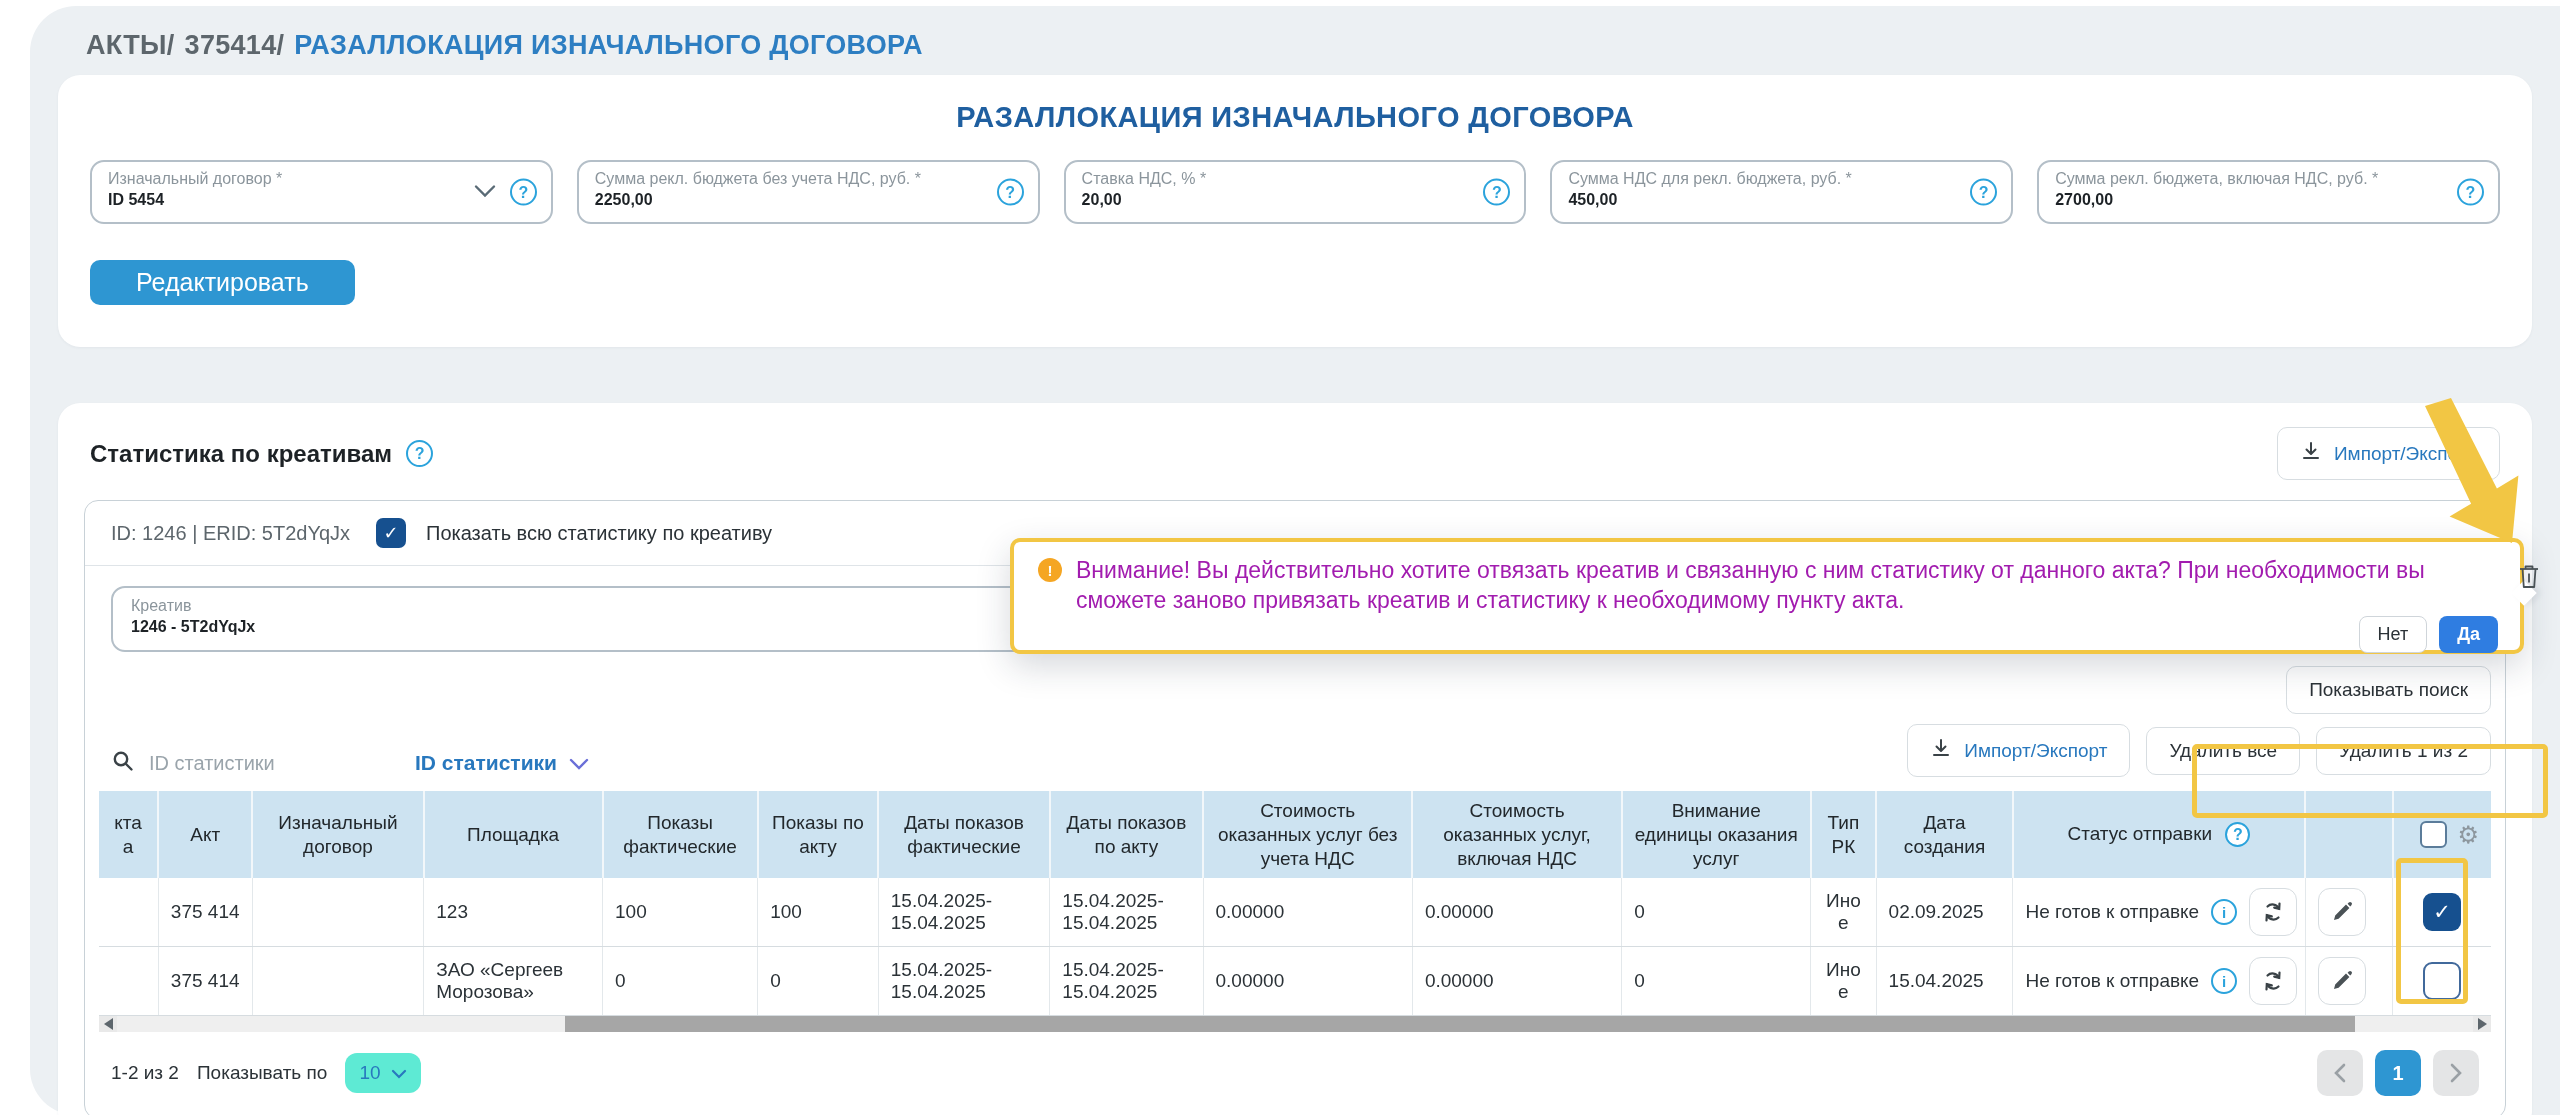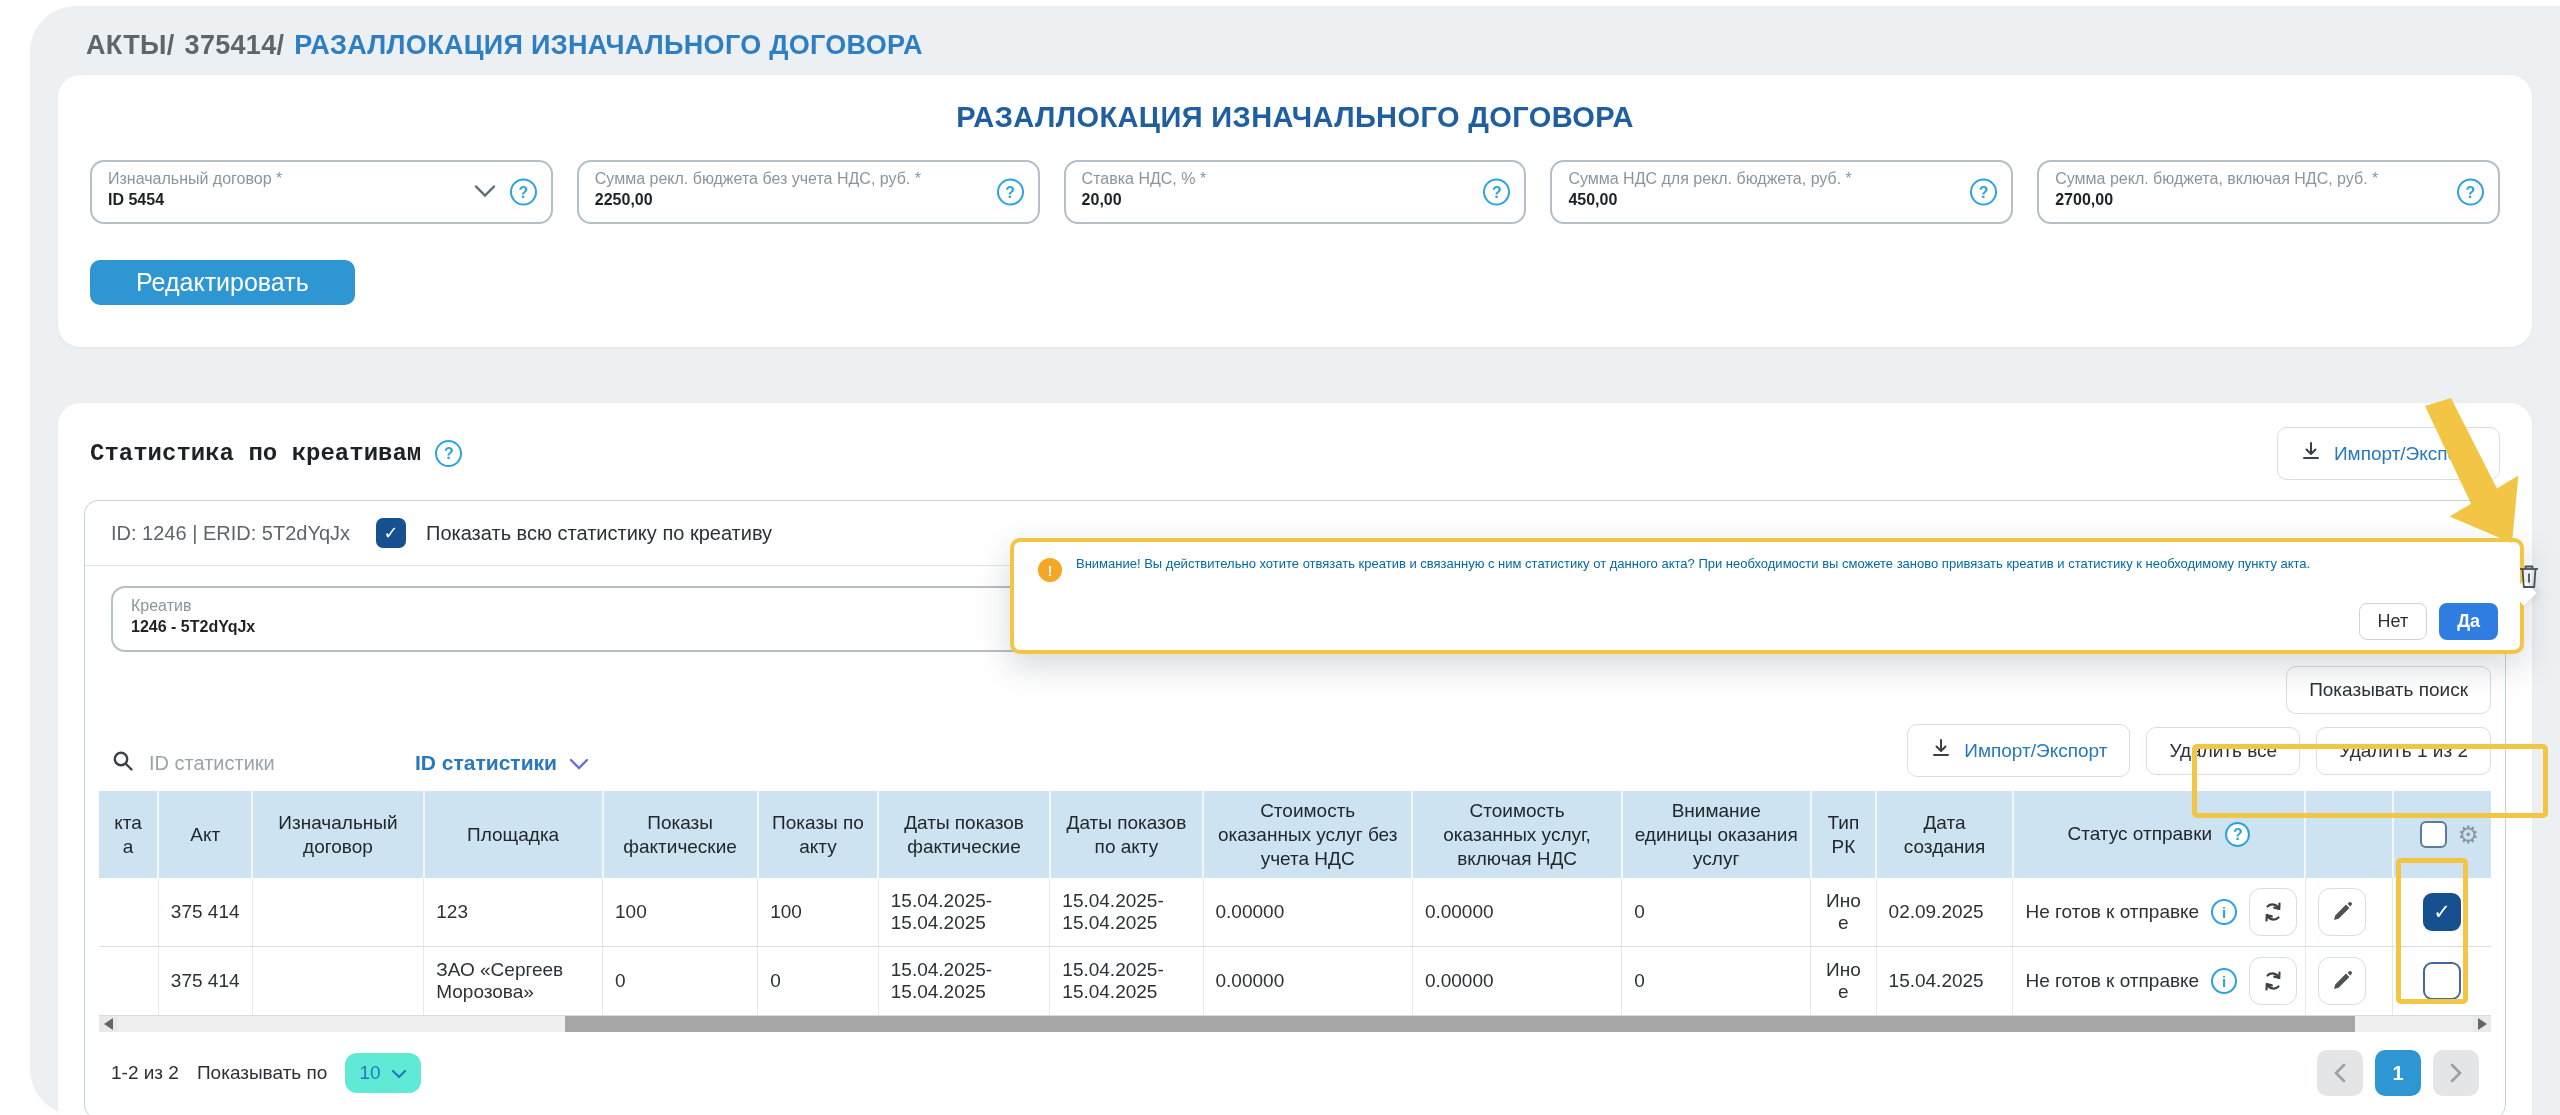--- a/index.html
+++ b/index.html
@@ -21,21 +21,21 @@
   .field-label { font-size:16px; color:#8b959c; line-height:1.2; white-space:nowrap; overflow:hidden; }
   .field-value { font-size:16px; color:#1d2226; margin-top:3px; font-weight:bold; }
   .field-icons { position:absolute; right:14px; top:50%; transform:translateY(-50%); display:flex; align-items:center; gap:14px; }
   .q-icon { width:27px; height:27px; border:2px solid #2ba3dc; color:#2ba3dc; border-radius:50%; font-size:16px; font-weight:bold; display:inline-flex; align-items:center; justify-content:center; flex:none; background:#fff; }
   .i-icon { width:26px; height:26px; border:2px solid #2ba3dc; color:#2ba3dc; border-radius:50%; font-size:15px; font-weight:bold; display:inline-flex; align-items:center; justify-content:center; flex:none; font-style:normal; }
   .btn-primary { display:inline-block; margin-top:36px; background:#2e96d2; color:#fff; border:none; border-radius:10px; font-size:25px; padding:8px 46px; font-family:inherit; cursor:pointer; }
 
   .card2 { margin-top:56px; padding:24px 26px 14px 26px; }
   .stats-header { display:flex; align-items:center; justify-content:space-between; padding:0 6px; }
   .stats-title-wrap { display:flex; align-items:center; gap:14px; }
-  .stats-title { font-size:24px; font-weight:bold; color:#1d2226;font-family:Liberation Mono, monospace; }
+  .stats-title { font-size:24px; font-weight:bold; color:#1d2226; }
   .btn-outline { background:#fff; border:1.5px solid #d7dde1; border-radius:10px; padding:12px 22px; font-size:19px; color:#2b3237; display:inline-flex; align-items:center; gap:12px; font-family:inherit; cursor:pointer; white-space:nowrap; }
   .btn-outline .blue { color:#2878be; }
 
   .inner-panel { margin-top:20px; border:1.5px solid #c8d1d7; border-radius:14px; background:#fff; padding-bottom:6px; }
   .creative-row { display:flex; align-items:center; gap:26px; padding:17px 26px; }
   .creative-id { font-size:20px; color:#5d666c; }
   .checkbox { width:30px; height:30px; border-radius:7px; display:inline-flex; align-items:center; justify-content:center; flex:none; cursor:pointer; }
   .checkbox.checked { background:#16508f; color:#fff; font-size:18px; }
   .checkbox-label { font-size:20px; color:#2b3237; margin-left:-6px; }
   .divider { border-top:1px solid #dfe4e8; }
@@ -82,21 +82,21 @@
   .per-page-pill { background:#5eead4; border-radius:12px; padding:9px 14px; color:#2878be; font-size:19px; display:flex; align-items:center; gap:10px; cursor:pointer; }
   .pag-right { display:flex; align-items:center; gap:12px; }
   .pag-btn { width:46px; height:46px; border-radius:10px; border:none; display:flex; align-items:center; justify-content:center; font-size:20px; cursor:pointer; font-family:inherit; }
   .pag-btn.gray { background:#e4e5e6; color:#9aa0a5; }
   .pag-btn.active { background:#2e96d2; color:#fff; font-weight:bold; }
 
   
   .warning-popup { position:absolute; left:1010px; top:538px; width:1514px; height:116px; background:#fff; border:4px solid #f2c644; border-radius:10px; box-shadow:0 12px 34px rgba(30,40,60,.18); z-index:25; padding:14px 22px 10px 24px; display:flex; flex-direction:column; justify-content:space-between; }
   .warning-line { display:flex; align-items:flex-start; gap:14px; }
   .warn-icon { width:24px; height:24px; border-radius:50%; background:#f5a623; color:#fff; font-size:15px; font-weight:bold; display:inline-flex; align-items:center; justify-content:center; flex:none; margin-top:2px; }
-  .warning-text { font-size:13px; color:#0369a1; line-height:1.3; }
+  .warning-text { font-size:23px; color:#a21caf; line-height:1.3; }
   .warning-buttons { display:flex; justify-content:flex-end; gap:12px; }
   .btn-no { background:#fff; border:1.5px solid #cfd5da; border-radius:8px; padding:7px 18px; font-size:18px; color:#2b3237; font-family:Liberation Sans, sans-serif; cursor:pointer; }
   .btn-yes { background:#2f7de1; border:none; border-radius:8px; padding:7px 18px; font-size:18px; color:#fff; font-weight:bold; font-family:inherit; cursor:pointer; }
   .popup-notch { position:absolute; right:-13px; top:42px; width:18px; height:18px; background:#fff; transform:rotate(45deg); box-shadow:3px -3px 6px rgba(30,40,60,.08); }
 
   
   .hl-rect { position:absolute; border:5px solid #f2c644; border-radius:5px; z-index:35; pointer-events:none; }
   .hl-delete { left:2192px; top:744px; width:356px; height:74px; }
   .hl-checkbox { left:2396px; top:858px; width:72px; height:146px; }
   .big-arrow { position:absolute; left:2400px; top:398px; z-index:40; pointer-events:none; }

